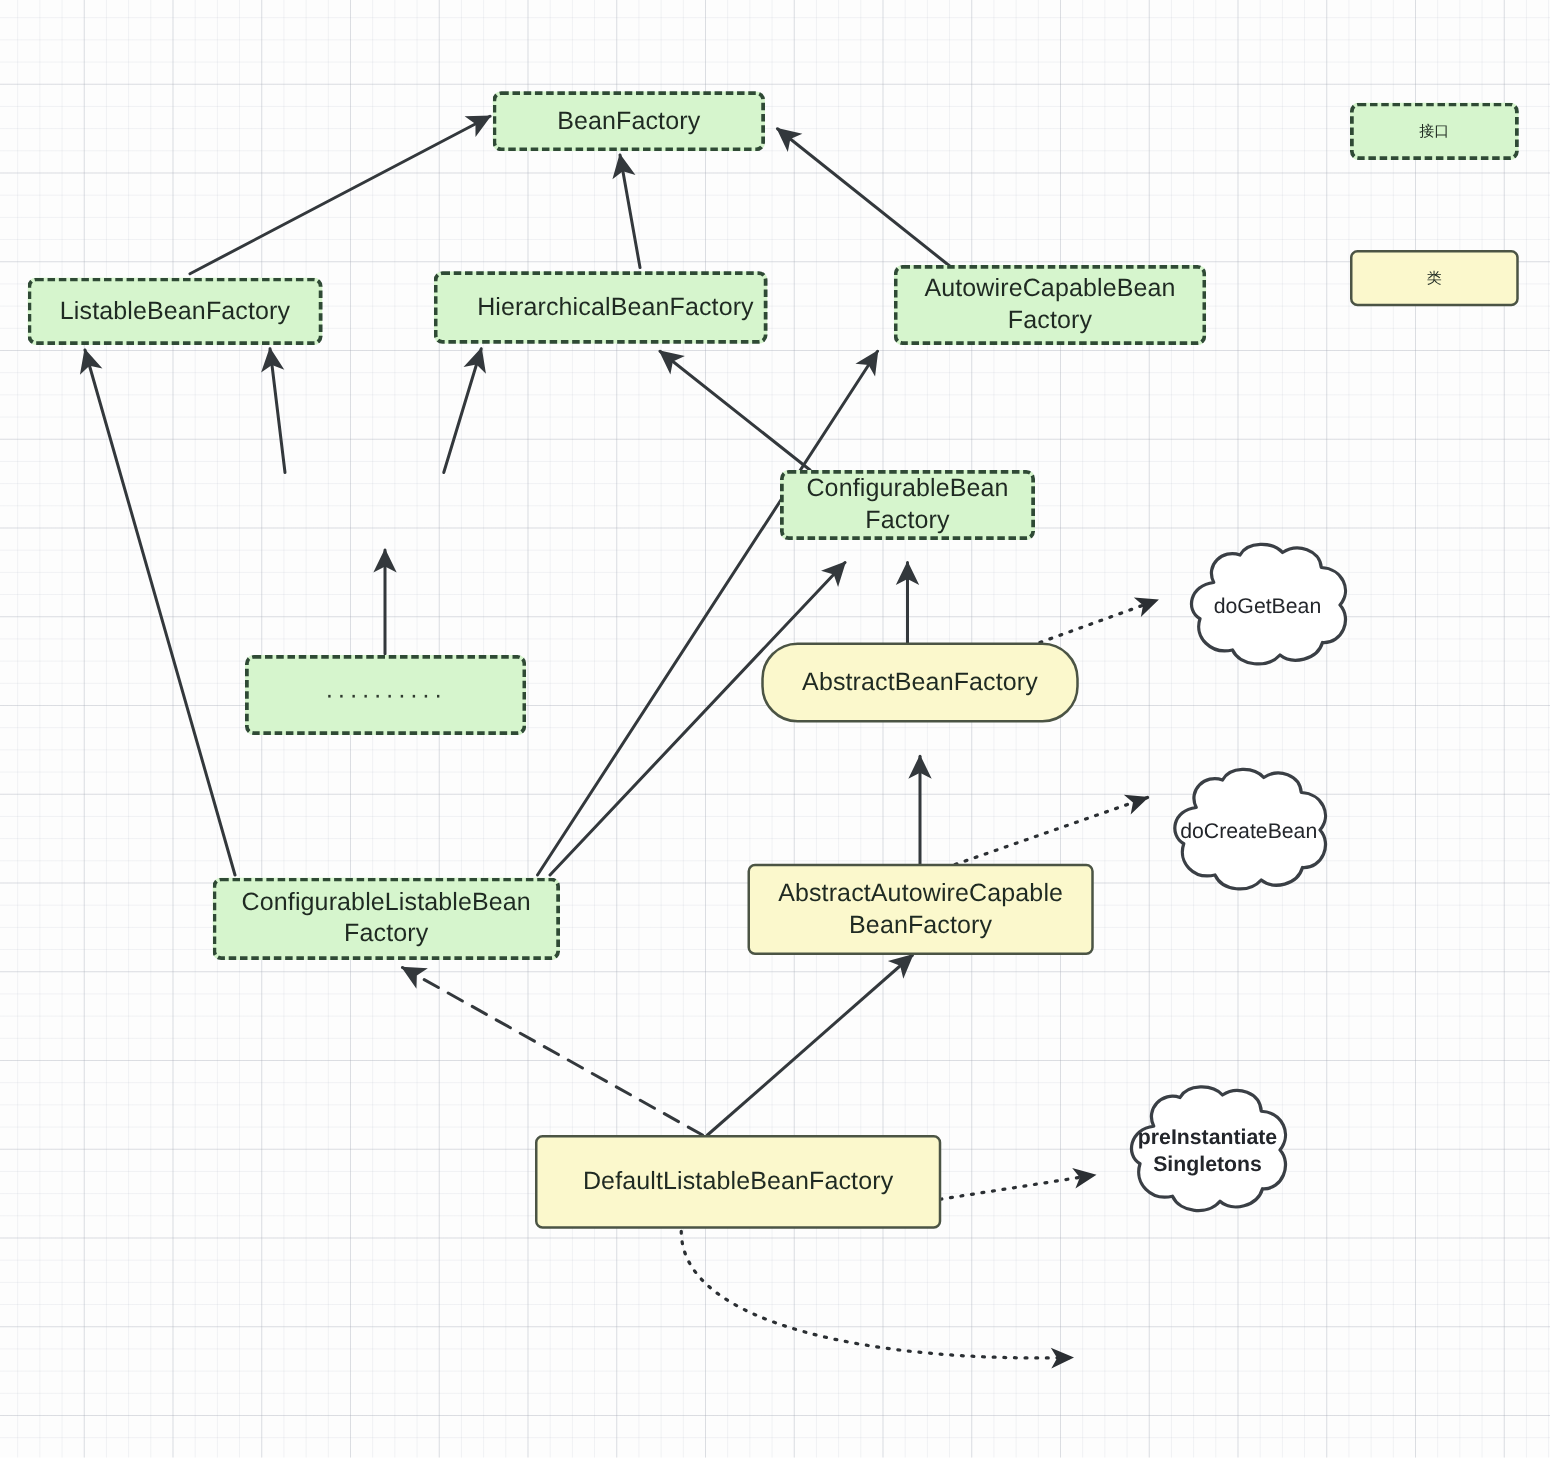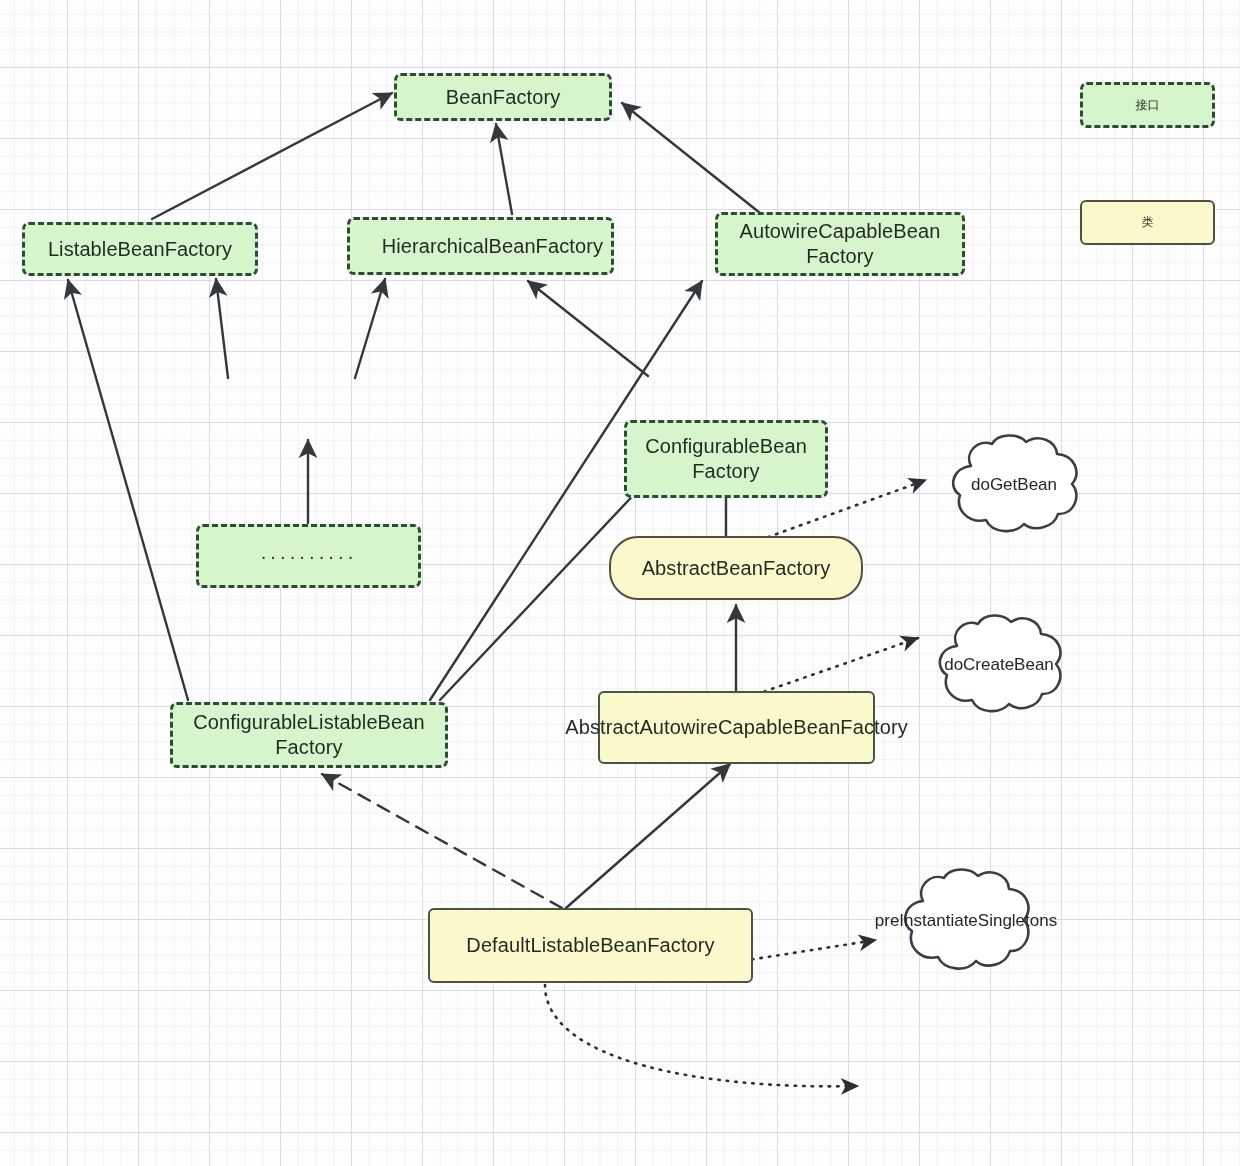--- a/index.html
+++ b/index.html
@@ -117,35 +117,35 @@
   <div class="node iface" style="left:715px;top:212px;width:250px;height:64px;flex-direction:column;">
     <span>AutowireCapableBean</span>
     <span>Factory</span>
   </div>
 
 
   <div class="node iface" style="left:196px;top:524px;width:225px;height:64px;">
     <span class="dots">··········</span>
   </div>
 
-  <div class="node iface" style="left:624px;top:376px;width:204px;height:78px;flex-direction:column;margin-top:44px;">
+  <div class="node iface" style="left:624px;top:376px;width:204px;height:56px;flex-direction:column;">
     <span>ConfigurableBean</span>
     <span>Factory</span>
   </div>
 
   <div class="node iface" style="left:170px;top:702px;width:278px;height:66px;flex-direction:column;">
     <span>ConfigurableListableBean</span>
     <span>Factory</span>
   </div>
 
-  <div class="node cls" style="left:609px;top:536px;width:254px;height:64px;border-radius:29px;">
+  <div class="node cls" style="left:609px;top:514px;width:254px;height:64px;border-radius:29px;">
     <span>AbstractBeanFactory</span>
   </div>
 
-  <div class="node cls" style="left:598px;top:691px;width:277px;height:73px;flex-direction:row;">
+  <div class="node cls" style="left:598px;top:691px;width:277px;height:73px;flex-direction:column;">
     <span>AbstractAutowireCapable</span>
     <span>BeanFactory</span>
   </div>
 
   <div class="node cls" style="left:382px;top:908px;width:325px;height:75px;margin-left:46px;">
     <span>DefaultListableBeanFactory</span>
   </div>
 
   <div class="node iface legend-label" style="left:1080px;top:82px;width:135px;height:44px;">
     <span>接口</span>
@@ -172,20 +172,20 @@
     </svg>
     <div class="cloudtext">doCreateBean</div>
   </div>
 
   <div class="cloudwrap" style="left:890px;top:866px;width:152px;height:110px;">
     <svg width="152" height="110" viewBox="0 0 152 110">
       <path d="M33,35 C26,21 40,7 54,12 C60,1 80,1 88,10 C100,2 118,8 119,23
                C136,24 144,41 134,54 C144,65 136,86 120,85 C116,99 96,104 86,95
                C76,107 54,104 48,91 C31,95 17,81 22,65 C10,58 14,37 33,35 Z" fill="#ffffff" stroke="#3a3f45" stroke-width="2.6" stroke-linejoin="round"></path>
     </svg>
-    <div class="cloudtext" style="flex-direction:row;">
+    <div class="cloudtext" style="flex-direction:column;font-weight:bold;">
       <span>preInstantiate</span>
       <span>Singletons</span>
     </div>
   </div>
 
 
 </div>
 
 </body></html>

